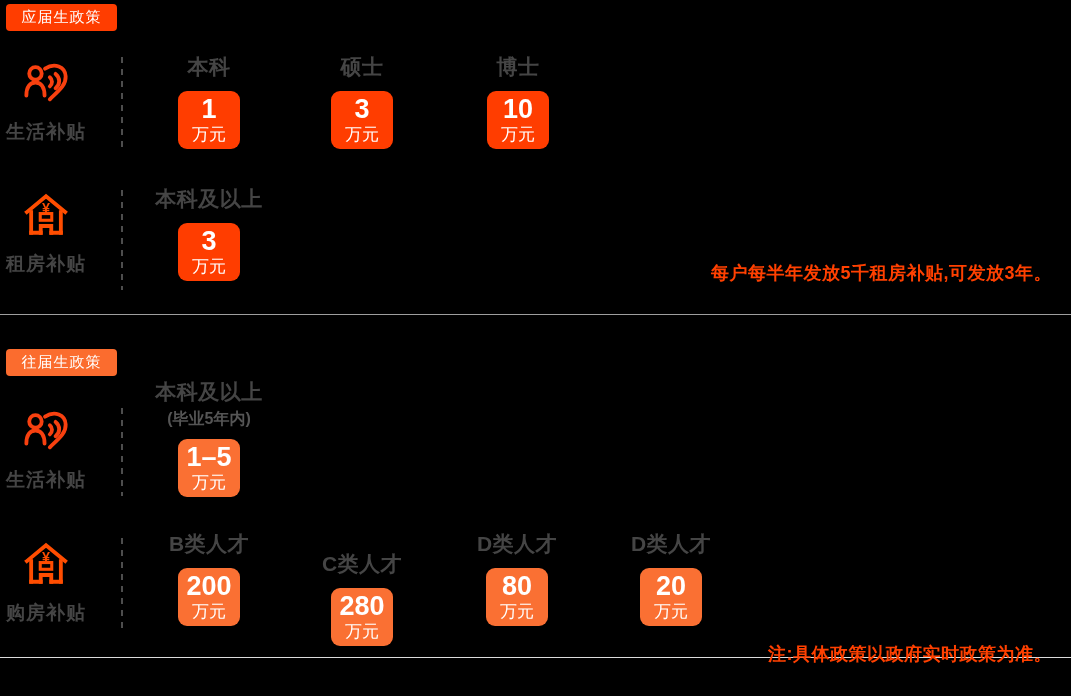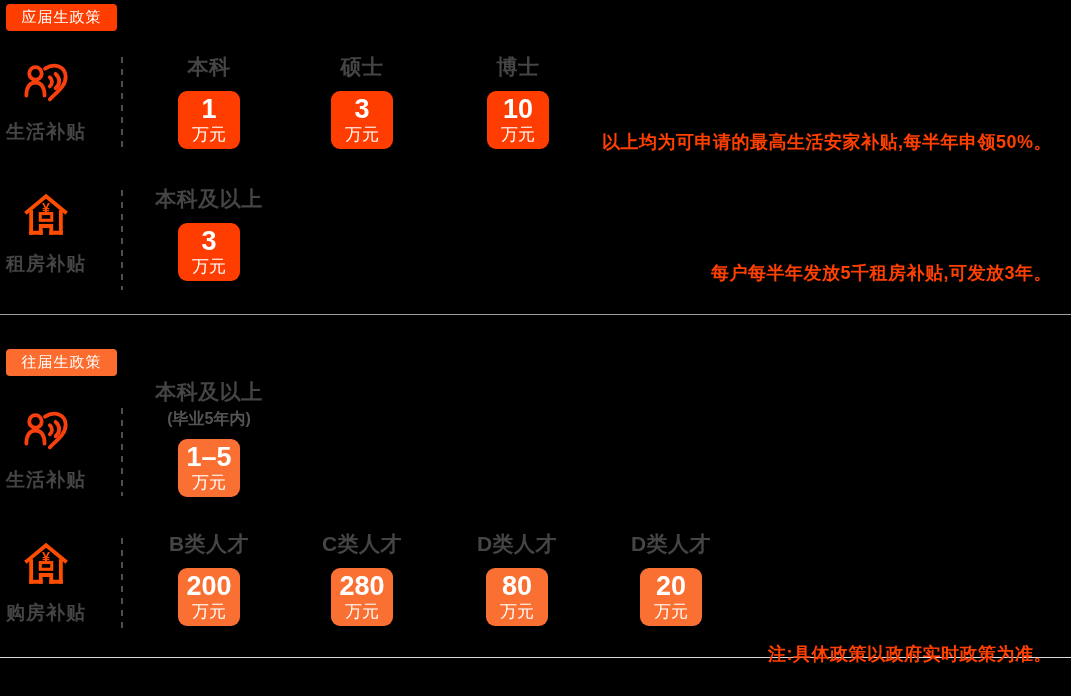--- a/index.html
+++ b/index.html
@@ -102,21 +102,20 @@
       <div class="badge-unit">万元</div>
     </div>
   </div>
   <div class="col" style="left:456px;top:55px">
     <div class="col-header">博士</div>
     <div class="badge primary">
       <div class="badge-value">10</div>
       <div class="badge-unit">万元</div>
     </div>
   </div>
-  <div class="note" style="top:130px">以上均为可申请的最高生活安家补贴,每半年申领50%。</div>
 
   <div class="side" style="top:192px">
     <span class="icon">
       <svg width="46" height="46" viewBox="0 0 48 48" fill="none" stroke="var(--houseIcon)" stroke-width="4" stroke-linecap="square">
         <path d="M4 21 L24 4.5 L44 21"></path>
         <path d="M8.5 21 V42.5"></path>
         <path d="M39.5 21 V42.5"></path>
         <path d="M8.5 42.5 H18.5 M29.5 42.5 H39.5"></path>
         <path d="M18.5 42.5 V35.5 H29.5 V42.5"></path>
         <rect x="18" y="22.5" width="12" height="7" stroke-width="3.2"></rect>
@@ -179,21 +178,21 @@
   </div>
   <div class="dash seg4"></div>
 
   <div class="col" style="left:147px;top:532px">
     <div class="col-header">B类人才</div>
     <div class="badge orange">
       <div class="badge-value">200</div>
       <div class="badge-unit">万元</div>
     </div>
   </div>
-  <div class="col" style="left:300px;top:532px">
+  <div class="col" style="left:300px;top:552px">
     <div class="col-header">C类人才</div>
     <div class="badge orange">
       <div class="badge-value">280</div>
       <div class="badge-unit">万元</div>
     </div>
   </div>
   <div class="col" style="left:455px;top:532px">
     <div class="col-header">D类人才</div>
     <div class="badge orange">
       <div class="badge-value">80</div>

